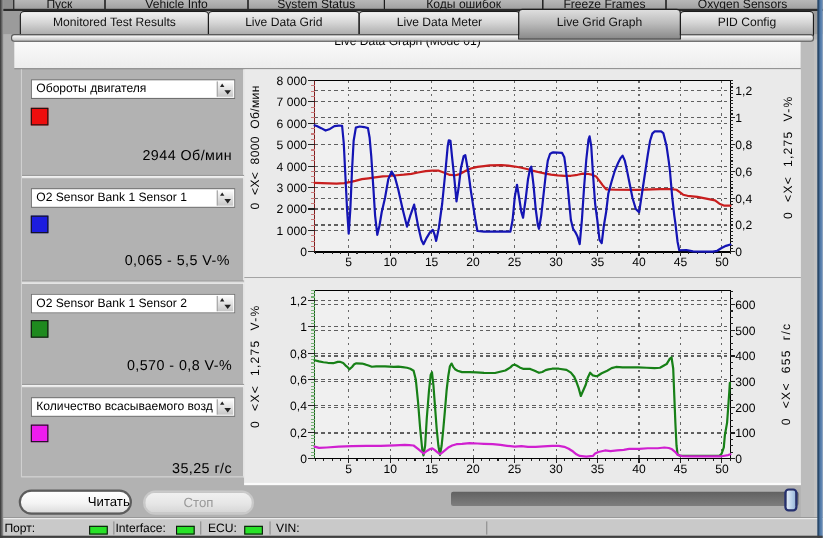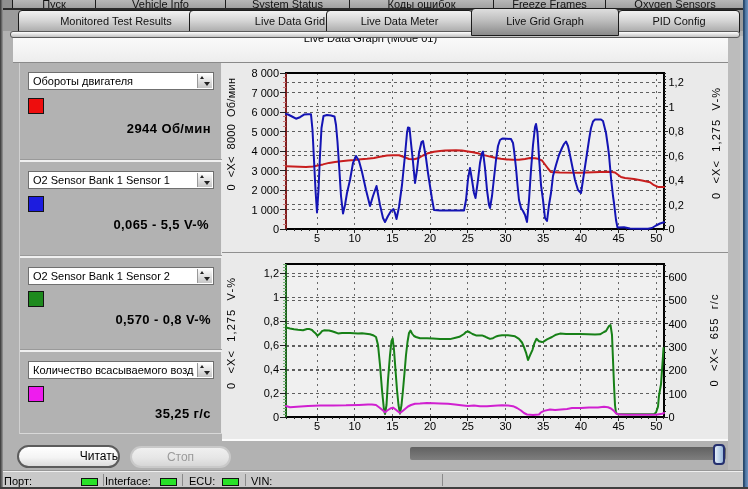--- a/index.html
+++ b/index.html
@@ -18,21 +18,21 @@
 .combo{position:absolute;left:28px;width:186px;height:18px;background:#fff;
   border:1px solid #707070;box-sizing:border-box;}
 .combo .txt{position:absolute;left:4px;top:1px;font-size:11px;line-height:15px;color:#000;white-space:nowrap;}
 .spin{position:absolute;right:1px;top:1px;bottom:1px;width:14px;
   background:linear-gradient(#fdfdfd,#c6c6c6);border-left:1px solid #999;}
 .spin .up{position:absolute;left:2px;top:2px;width:0;height:0;
   border-left:2.5px solid transparent;border-right:2.5px solid transparent;border-bottom:3.5px solid #222;}
 .spin .dn{position:absolute;right:2px;bottom:2px;width:0;height:0;
   border-left:3px solid transparent;border-right:3px solid transparent;border-top:4px solid #222;}
 .swatch{position:absolute;left:28px;width:14px;height:14px;border:1px solid #151515;}
-.val{position:absolute;width:185px;text-align:right;font-size:13px;font-weight:bold;color:#000;white-space:nowrap;letter-spacing:0.4px;}
+.val{position:absolute;width:185px;text-align:right;font-size:13px;font-weight:normal;color:#000;white-space:nowrap;letter-spacing:0.4px;margin-top:12px;}
 .led{position:absolute;width:15px;height:6px;background:#28e228;border:1px solid #111;top:478px;}
 .sbsep{position:absolute;top:474px;width:1px;height:12px;background:#8a8a8a;}
 .sbtxt{position:absolute;top:475px;font-size:11px;color:#000;}
 </style></head>
 <body>
 
 <div class="abs" style="left:0;top:0;width:748px;height:8px;background:#8f8f8f;"></div>
 <div class="tab tab1" style="left:12px;width:82px;">
     <span class="t1txt">Пуск</span>
   </div>
@@ -47,22 +47,22 @@
   </div>
 <div class="tab tab1" style="left:493px;width:111px;">
     <span class="t1txt">Freeze Frames</span>
   </div>
 <div class="tab tab1" style="left:605px;width:138px;">
     <span class="t1txt">Oxygen Sensors</span>
   </div>
 <div class="abs" style="left:0;top:8px;width:748px;height:2px;background:#2a2a2a;"></div>
 
 <div class="abs" style="left:0;top:10px;width:748px;height:21px;background:#9b9b9b;"></div>
-<div class="tab tab2" style="left:18px;width:170px;padding-left:12px;">Monitored Test Results</div>
-<div class="tab tab2" style="left:189px;width:136px;padding-left:32px;">Live Data Grid</div>
+<div class="tab tab2" style="left:18px;width:170px;">Monitored Test Results</div>
+<div class="tab tab2" style="left:189px;width:136px;">Live Data Grid</div>
 <div class="tab tab2" style="left:326px;width:145px;">Live Data Meter</div>
 <div class="tab tab2" style="left:618px;width:120px;">PID Config</div>
 <div class="tab tabsel" style="left:471px;width:146px;">Live Grid Graph</div>
 
 <div class="abs" style="left:10px;top:31px;width:728px;height:5px;border:1px solid #5a5a5a;border-radius:3px;background:linear-gradient(#ffffff,#c0c0c0);z-index:4;"></div>
 
 <div class="abs" style="left:12px;top:37px;width:728px;height:433px;background:#b2b2b2;"></div>
 
 <div class="abs" style="left:13px;top:38px;width:715px;height:24px;background:linear-gradient(#fafafa,#ededed);border-bottom:1px solid #8a8a8a;"></div>
 <div class="abs" style="left:13px;top:32px;width:715px;text-align:center;font-size:11px;color:#000;">Live Data Graph (Mode 01)</div>

